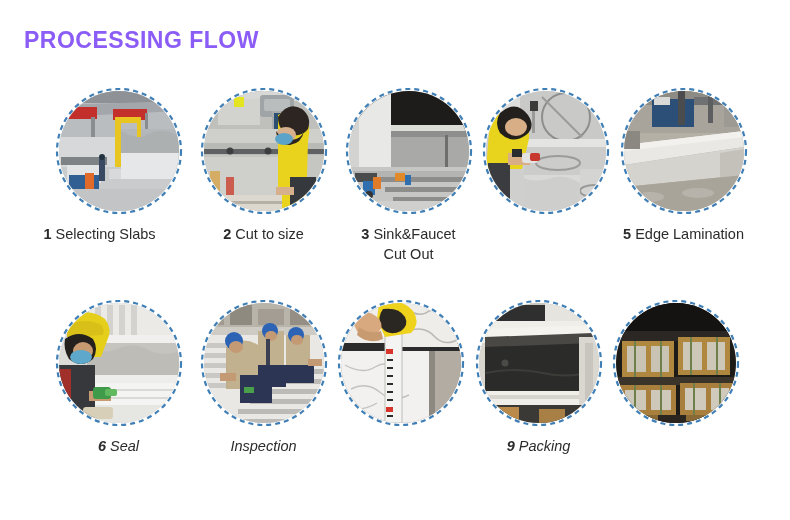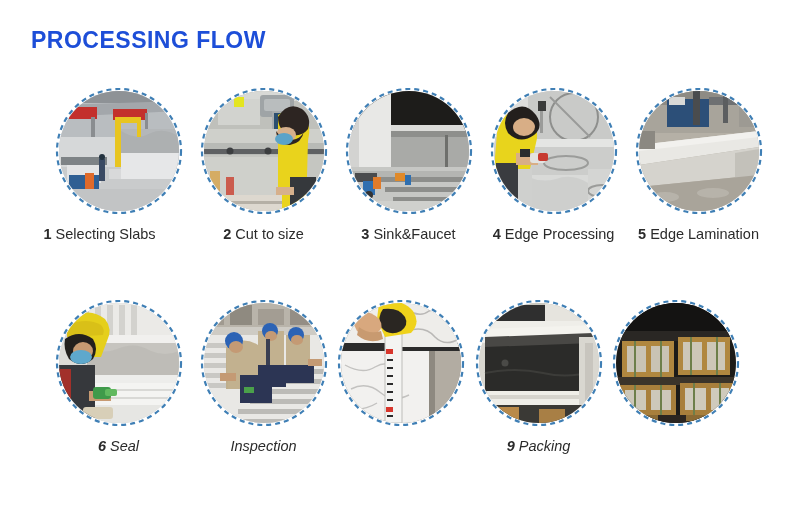--- a/index.html
+++ b/index.html
@@ -5,25 +5,25 @@
   html,body{margin:0;padding:0;}
   body{
     width:790px;height:520px;
     background:#ffffff;
     font-family:"Liberation Sans", sans-serif;
     overflow:hidden;
     position:relative;
   }
   #page-title{
     position:absolute;
-    left:31px; top:27px;
+    left:24px; top:27px;
     font-size:23px;
     font-weight:bold;
     letter-spacing:0.5px;
-    color:#1d4ed8;
+    color:#8b5cf6;
   }
   .row{
     position:absolute;
     left:16px; width:642px;
     display:flex;
   }
   #row-1{ top:86px; }
   #row-2{ top:298px;font-style:italic; }
   .step{
     position:relative;
@@ -180,20 +180,21 @@
           <rect x="0" y="110" width="120" height="10" fill="#cfd0cd"></rect>
         </svg>
       </div>
       <svg class="dash-ring" viewBox="0 0 130 130">
         <circle cx="65" cy="65" r="62" fill="none" stroke="#3f7fb5" stroke-width="2.2" stroke-dasharray="5 4"></circle>
       </svg>
     </div>
     <div class="caption">
       <div><span class="num">3</span>
       <span>Sink&amp;Faucet</span></div>
+      <div>Cut Out</div>
     </div>
   </div>
 
   <div class="step">
     <div class="circle-wrap">
       <div class="photo">
         <svg viewBox="0 0 120 120">
           <rect width="120" height="120" fill="#d7d8d6"></rect>
           <rect x="34" y="0" width="86" height="56" fill="#c9cac8"></rect>
           <circle cx="80" cy="26" r="24" fill="none" stroke="#8e8f8d" stroke-width="2"></circle>
@@ -215,24 +216,20 @@
           <rect x="2" y="72" width="22" height="48" fill="#3a3c40"></rect>
           <rect x="22" y="62" width="22" height="12" fill="#d8ae86"></rect>
           <rect x="26" y="58" width="10" height="8" fill="#2a2c2e"></rect>
           <rect x="36" y="62" width="16" height="10" rx="3" fill="#e3e3e1"></rect>
           <rect x="44" y="62" width="10" height="8" rx="2" fill="#c7392f"></rect>
         </svg>
       </div>
       <svg class="dash-ring" viewBox="0 0 130 130">
         <circle cx="65" cy="65" r="62" fill="none" stroke="#3f7fb5" stroke-width="2.2" stroke-dasharray="5 4"></circle>
       </svg>
-    </div>
-    <div class="caption">
-      <span class="num">4</span>
-      <span>Edge Processing</span>
     </div>
   </div>
 
   <div class="step">
     <div class="circle-wrap">
       <div class="photo">
         <svg viewBox="0 0 120 120">
           <rect width="120" height="120" fill="#b5b0a6"></rect>
           <rect width="120" height="42" fill="#a8a49b"></rect>
           <rect x="0" y="0" width="120" height="14" fill="#8e8b84"></rect>

